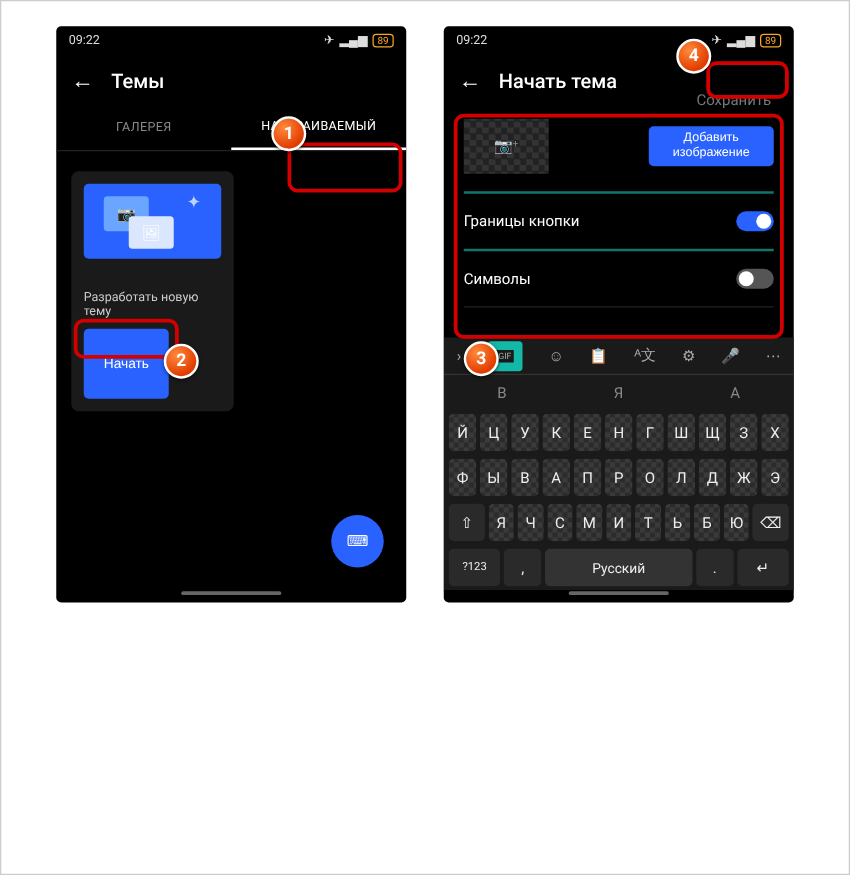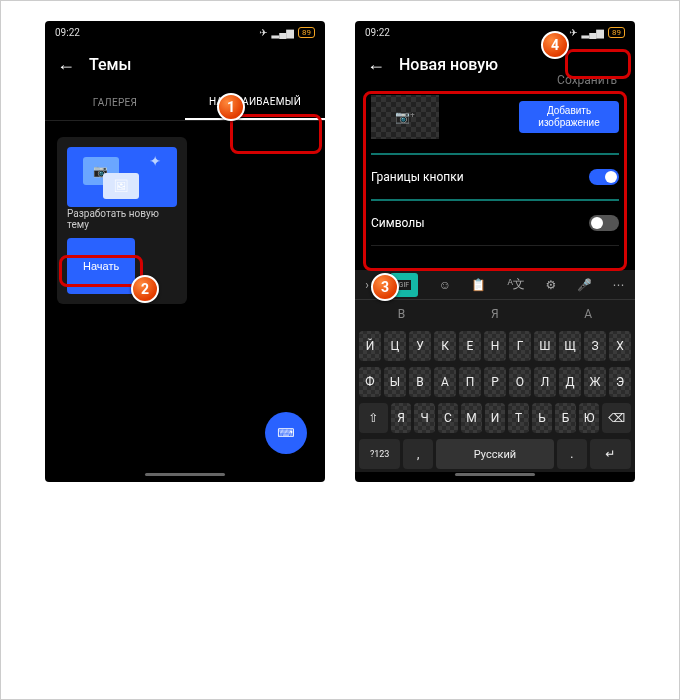--- a/index.html
+++ b/index.html
@@ -77,21 +77,21 @@
     background: #2962ff;
     border-radius: 4px;
     display: flex;
     align-items: center;
     justify-content: center;
     position: relative;
   }
   .cam-a { width: 36px; height: 28px; background:#6aa6ff; border-radius:3px; position:absolute; left:16px; top:10px; display:flex;align-items:center;justify-content:center;}
   .cam-b { width: 36px; height: 26px; background:#dbe7ff; border-radius:3px; position:absolute; left:36px; top:26px; display:flex;align-items:center;justify-content:center;}
   .sparkle { position:absolute; right:16px; top:6px; color:#bcd4ff; font-size:14px;}
-  .card-label { font-size: 10px; color:#ccc; margin-top:1px; }
+  .card-label { font-size: 10px; color:#ccc; margin-top:26px; }
   .start-btn {
     margin-top: 8px;
     background: #2962ff;
     color: #fff;
     border: none;
     padding: 22px 16px;
     border-radius: 4px;
     font-size: 11px;
   }
   .fab {
@@ -187,21 +187,21 @@
   <div class="statusbar">
     <span>09:22</span>
     <span class="right">
       <span>✈</span>
       <span>▂▄▆</span>
       <span class="batt">89</span>
     </span>
   </div>
   <div class="titlebar">
     <span class="back">←</span>
-    <span class="title">Новая новую</span>
+    <span class="title">Начать тема</span>
     <span class="save-btn">Сохранить</span>
   </div>
   <div class="settings">
     <div class="imgrow">
       <div class="imgplace">
         <span>📷⁺</span>
       </div>
       <button class="addimg-btn">Добавить изображение</button>
     </div>
     <div class="setting-row">

